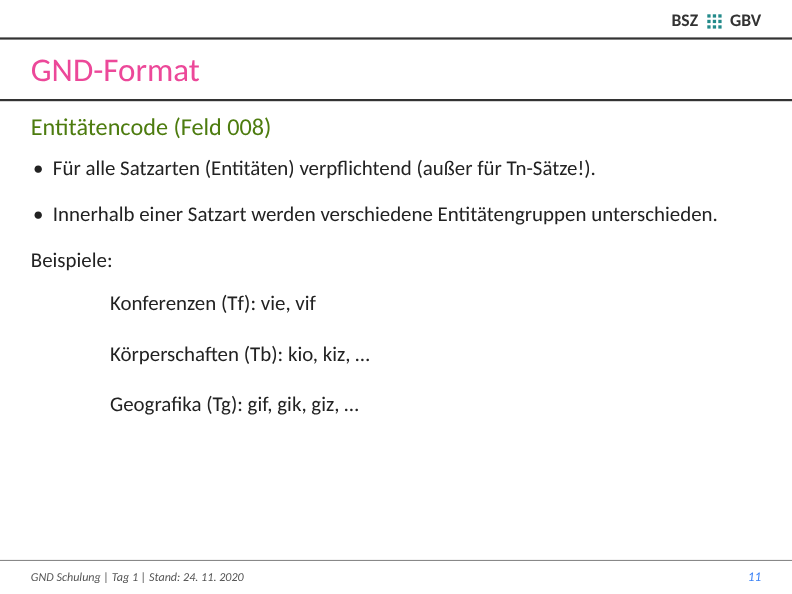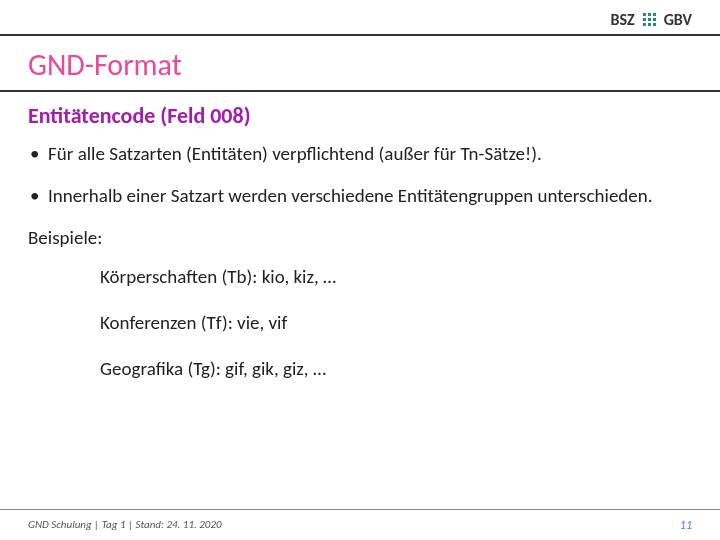--- a/index.html
+++ b/index.html
@@ -5,21 +5,21 @@
   * { box-sizing: border-box; margin: 0; padding: 0; }
   html, body { width: 720px; height: 540px; font-family: Calibri, "Segoe UI", Arial, sans-serif; background: #fff; color: #222; }
   .slide { width: 720px; height: 540px; position: relative; padding: 0 28px; }
   .topbar { position: absolute; top: 10px; right: 28px; display: flex; align-items: center; gap: 6px; font-weight: 600; font-size: 16px; color: #333; }
   .logo-dots { display: inline-flex; flex-direction: column; gap: 2px; margin: 0 2px; }
   .logo-dots span { display: flex; gap: 2px; }
   .logo-dots i { width: 3px; height: 3px; background: #238a8a; display: block; }
   .hr-top { position: absolute; left: 0; right: 0; top: 34px; height: 2px; background: #333; }
   .title { position: absolute; top: 46px; left: 28px; font-size: 30px; font-weight: 400; color: #ec4899; }
   .hr-sub { position: absolute; left: 0; right: 0; top: 90px; height: 2px; background: #333; }
-  .subhead { position: absolute; top: 102px; left: 28px; font-size: 22px; font-weight: 700; color: #a21caf; }
+  .subhead { position: absolute; top: 102px; left: 28px; font-size: 22px; font-weight: 400; color: #4d7c0f; }
   .body { position: absolute; top: 142px; left: 28px; right: 28px; font-size: 19px; line-height: 1.25; }
   .bullets { list-style: none; }
   .bullets li { position: relative; padding-left: 20px; margin-bottom: 18px; }
   .bullets li::before { content: "•"; position: absolute; left: 2px; top: 0; color: #222; }
   .examples-label { margin-top: 0; margin-bottom: 16px; }
   .examples { padding-left: 72px; }
   .examples div { margin-bottom: 22px; }
   .footer-rule { position: absolute; left: 0; right: 0; bottom: 30px; height: 1px; background: #888; }
   .footer { position: absolute; bottom: 8px; left: 28px; right: 28px; display: flex; justify-content: space-between; font-size: 11px; color: #555; font-style: italic; }
   .footer .pagenum { color: #3b82f6; font-size: 12px; }
@@ -59,22 +59,22 @@
 
   <h2 class="subhead">Entitätencode (Feld 008)</h2>
 
   <div class="body">
     <ul class="bullets">
       <li>Für alle Satzarten (Entitäten) verpflichtend (außer für Tn-Sätze!).</li>
       <li>Innerhalb einer Satzart werden verschiedene Entitätengruppen unterschieden.</li>
     </ul>
     <div class="examples-label">Beispiele:</div>
     <div class="examples">
+      <div>Konferenzen (Tf): vie, vif</div>
       <div>Körperschaften (Tb): kio, kiz, …</div>
-      <div>Konferenzen (Tf): vie, vif</div>
       <div>Geografika (Tg): gif, gik, giz, …</div>
     </div>
   </div>
 
   <div class="footer-rule"></div>
   <div class="footer">
     <span>GND Schulung | Tag 1 | Stand: 24. 11. 2020</span>
     <span class="pagenum">11</span>
   </div>
 

